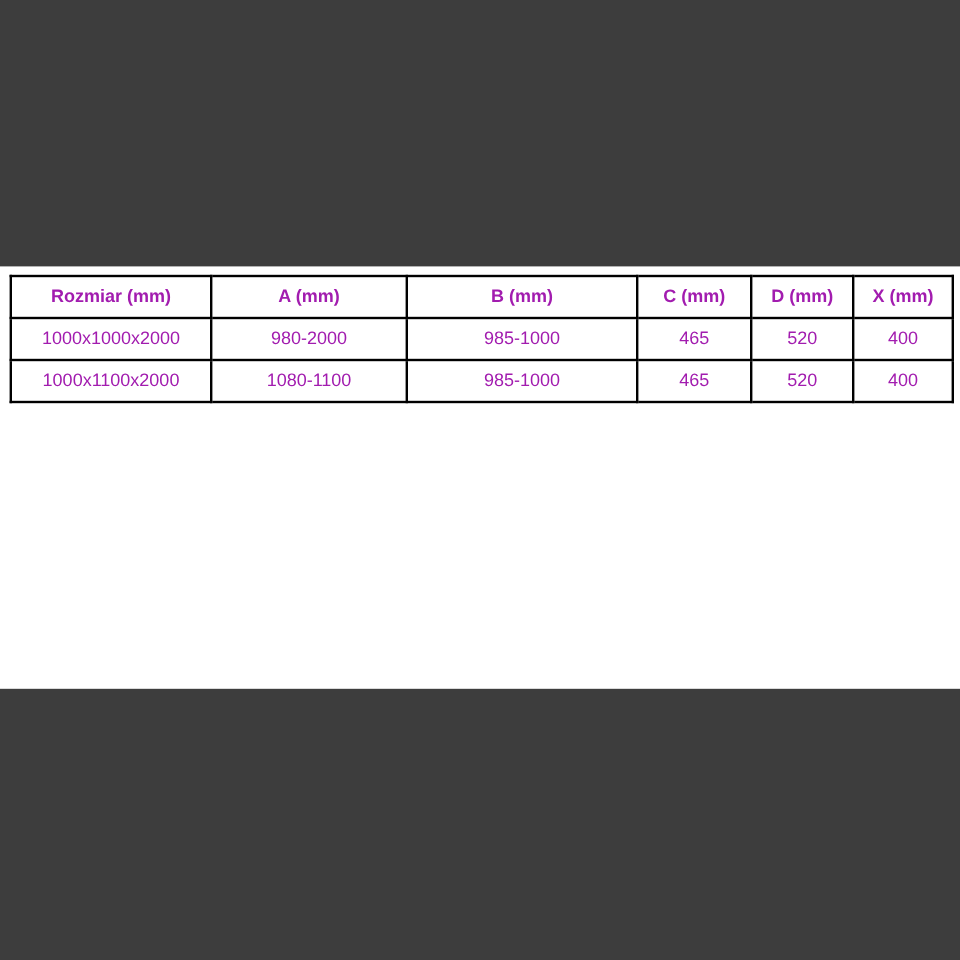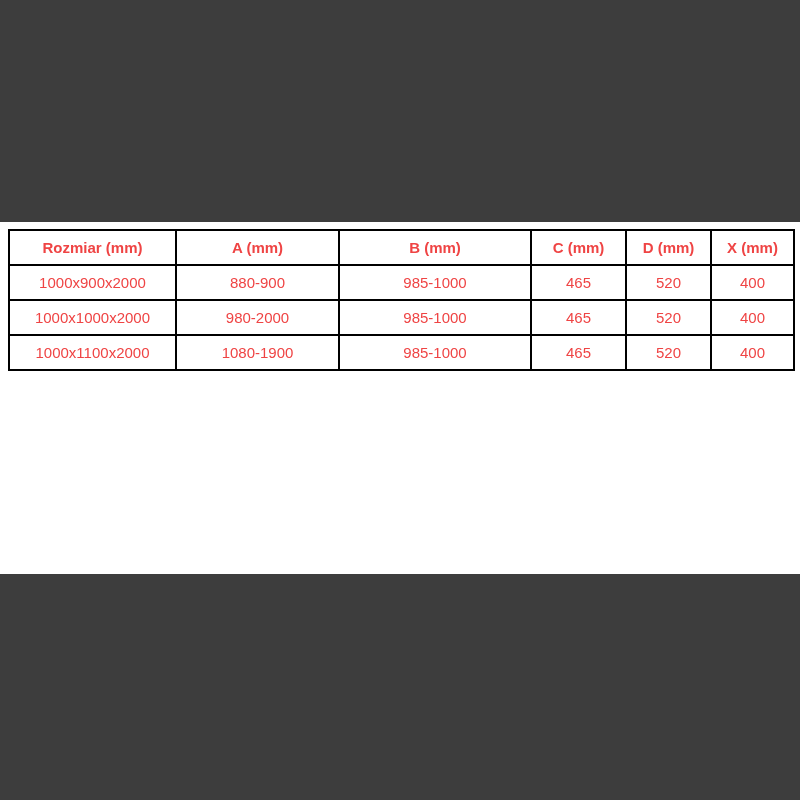--- a/index.html
+++ b/index.html
@@ -23,21 +23,21 @@
     background: #ffffff;
   }
   table.spec {
     position: absolute;
     left: 8px;
     top: 7px;
     border-collapse: collapse;
     table-layout: fixed;
     width: 785px;
     background: #ffffff;
-    color: #ef4444;
+    color: #a21caf;
   }
   table.spec th,
   table.spec td {
     border: 2px solid #000000;
     text-align: center;
     vertical-align: middle;
     height: 33px;
     padding: 0 4px;
     font-size: 15px;
     line-height: 1;
@@ -72,38 +72,30 @@
         <th>Rozmiar (mm)</th>
         <th>A (mm)</th>
         <th>B (mm)</th>
         <th>C (mm)</th>
         <th>D (mm)</th>
         <th>X (mm)</th>
       </tr>
     </thead>
     <tbody id="table-body">
         <tr>
-          <td>1000x900x2000</td>
-          <td>880-900</td>
-          <td>985-1000</td>
-          <td>465</td>
-          <td>520</td>
-          <td>400</td>
-        </tr>
-        <tr>
           <td>1000x1000x2000</td>
           <td>980-2000</td>
           <td>985-1000</td>
           <td>465</td>
           <td>520</td>
           <td>400</td>
         </tr>
         <tr>
           <td>1000x1100x2000</td>
-          <td>1080-1900</td>
+          <td>1080-1100</td>
           <td>985-1000</td>
           <td>465</td>
           <td>520</td>
           <td>400</td>
         </tr>
       </tbody>
   </table>
 </div>
 
 </body></html>

